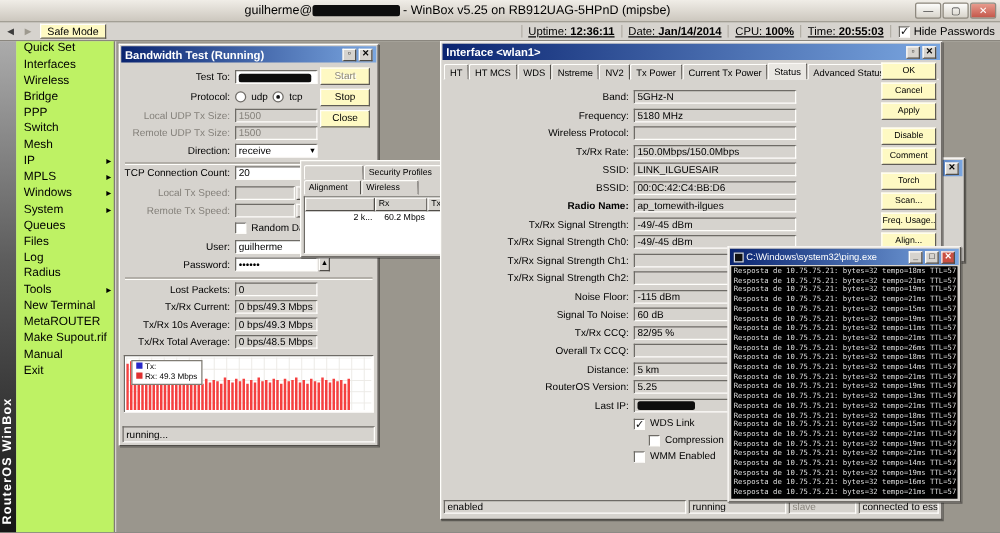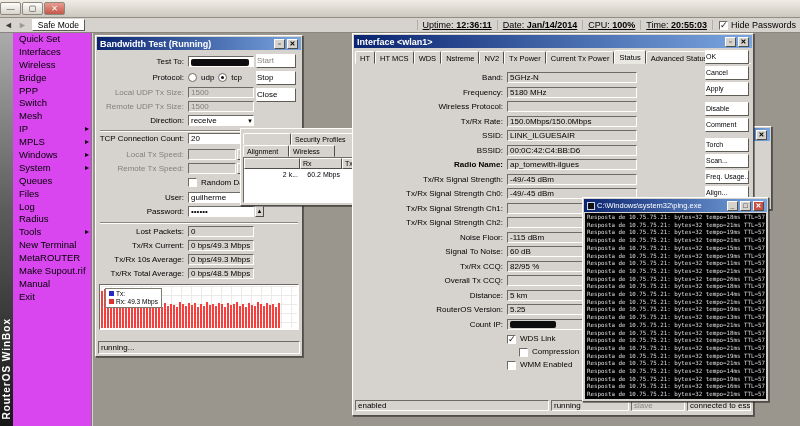--- a/index.html
+++ b/index.html
@@ -10,37 +10,37 @@
   .main-titlebar{position:absolute;top:0;left:0;right:0;height:18px;background:linear-gradient(#f0ede7,#ccc7be);border-bottom:1px solid #938e84;display:flex;align-items:center;font-size:10px;}
   .main-title{flex:1;text-align:center;white-space:nowrap;overflow:hidden;}
   .redact{display:inline-block;background:#0d0d0d;border-radius:2px;vertical-align:middle;height:9px;}
   .winctl{display:flex;gap:1px;padding-right:3px;}
   .wbtn{width:21px;height:13px;border:1px solid #8e897f;background:linear-gradient(#fdfdfb,#d8d4cb);font-size:8px;line-height:11px;text-align:center;color:#333;border-radius:2px;}
   .wbtn.close{background:linear-gradient(#e89c8e,#c4574a);color:#fff;}
 
   .toolbar{position:absolute;top:18px;left:0;right:0;height:15px;background:#d6d3ce;border-bottom:1px solid #8a867e;display:flex;align-items:center;font-size:9px;padding:0 4px;gap:5px;}
   .nav-arrow{font-size:9px;line-height:9px;color:#3c3c3c;}
   .nav-arrow.dim{color:#9d998f;}
-  .btn{background:#ffffff;border:1px solid;border-color:#fffefb #5f5c56 #5f5c56 #fffefb;font-size:8.5px;cursor:default;}
+  .btn{background:#fef9c3;border:1px solid;border-color:#fffefb #5f5c56 #5f5c56 #fffefb;font-size:8.5px;text-align:center;cursor:default;}
   .safe-mode{padding:0 5px;height:12px;line-height:10px;}
   .tb-right{margin-left:auto;display:flex;align-items:center;}
   .stat{padding:0 5px;border-left:1px solid #b3afa6;white-space:nowrap;}
   .stat b{font-weight:bold;}
   .hidepw{display:flex;align-items:center;gap:3px;padding-left:6px;border-left:1px solid #b3afa6;}
 
   .cb{display:inline-block;width:9px;height:9px;background:#fff;border:1px solid;border-color:#6e6b66 #fffefb #fffefb #6e6b66;position:relative;flex:none;}
   .cb.checked::after{content:"✓";position:absolute;left:0;top:-2px;font-size:9px;color:#111;}
 
   .radio{display:inline-block;width:9px;height:9px;border-radius:50%;background:#fff;border:1px solid #6e6b66;position:relative;flex:none;}
   .radio.sel::after{content:"";position:absolute;left:2px;top:2px;width:3px;height:3px;border-radius:50%;background:#111;}
 
   .brand{position:absolute;left:0;top:33px;bottom:0;width:13px;background:linear-gradient(#ababab,#5c5c5c 45%,#161616);display:flex;justify-content:center;align-items:flex-end;overflow:hidden;}
   .brand span{writing-mode:vertical-rl;transform:rotate(180deg);color:#fff;font-size:10px;font-weight:bold;letter-spacing:1px;padding-top:6px;white-space:nowrap;}
 
-  .sidebar{position:absolute;left:13px;top:33px;bottom:0;width:79px;background:#d946ef;border-right:1px solid #7f7b73;}
+  .sidebar{position:absolute;left:13px;top:33px;bottom:0;width:79px;background:#bef264;border-right:1px solid #7f7b73;}
   .side-item{height:12.9px;line-height:12.9px;font-size:9.5px;padding-left:6px;position:relative;white-space:nowrap;overflow:hidden;}
   .side-item .caret{position:absolute;right:2px;top:0;font-size:8px;}
 
   .mdi{position:absolute;left:93px;top:33px;right:0;bottom:0;background:#9a968d;}
 
   
   .win{position:absolute;background:#d6d3ce;border:1px solid;border-color:#fffefb #504d48 #504d48 #fffefb;box-shadow:1px 1px 0 rgba(0,0,0,.4);}
   .wtitle{height:13px;margin:1px;background:linear-gradient(90deg,#0a2470,#7aa6e0);color:#fff;font-size:9px;font-weight:bold;display:flex;align-items:center;padding:0 3px;gap:2px;white-space:nowrap;overflow:hidden;}
   .wtitle .sp{flex:1;}
   .tbtn{width:11px;height:10px;background:#d6d3ce;border:1px solid;border-color:#fffefb #504d48 #504d48 #fffefb;font-size:7px;line-height:8px;text-align:center;color:#000;flex:none;}
@@ -92,20 +92,23 @@
   .cline{font-family:"DejaVu Sans Mono",monospace;font-size:5.8px;line-height:7.7px;color:#dedede;white-space:nowrap;}
   .console-icon{display:inline-block;width:8px;height:8px;background:#111;border:1px solid #cdd6e8;flex:none;}
   .ping-title-text{font-weight:normal;font-size:7.5px;}
 </style>
 </head>
 <body>
 
 <div class="screen">
 
   <div class="main-titlebar">
+    <div class="main-title">
+      <span>guilherme@</span><span class="redact" style="width:70px;"></span><span> - WinBox v5.25 on RB912UAG-5HPnD (mipsbe)</span>
+    </div>
     <div class="winctl">
       <div class="wbtn">—</div>
       <div class="wbtn">▢</div>
       <div class="wbtn close">✕</div>
     </div>
   </div>
 
   <div class="toolbar">
     <span class="nav-arrow">◄</span>
     <span class="nav-arrow dim">►</span>
@@ -361,21 +364,21 @@
         <div class="lab" style="top: 212px; left: 2px; width: 148px;">Signal To Noise:</div>
         <div class="fld ro" style="top: 212px; left: 154px; width: 130px;">60 dB</div>
         <div class="lab" style="top: 226.5px; left: 2px; width: 148px;">Tx/Rx CCQ:</div>
         <div class="fld ro" style="top: 226.5px; left: 154px; width: 130px;">82/95 %</div>
         <div class="lab" style="top: 241px; left: 2px; width: 148px;">Overall Tx CCQ:</div>
         <div class="fld ro" style="top: 241px; left: 154px; width: 130px;"></div>
         <div class="lab" style="top: 255.5px; left: 2px; width: 148px;">Distance:</div>
         <div class="fld ro" style="top: 255.5px; left: 154px; width: 130px;">5 km</div>
         <div class="lab" style="top: 270px; left: 2px; width: 148px;">RouterOS Version:</div>
         <div class="fld ro" style="top: 270px; left: 154px; width: 130px;">5.25</div>
-        <div class="lab" style="top: 284.5px; left: 2px; width: 148px;">Count IP:</div>
+        <div class="lab" style="top: 284.5px; left: 2px; width: 148px;">Last IP:</div>
         <div class="fld ro" style="top: 284.5px; left: 154px; width: 130px;"><span class="redact" style="width: 46px; height: 7px; margin-top: 1px;"></span></div>
         <div style="position: absolute; top: 300px; left: 154px; display: flex; gap: 4px; align-items: center; font-size: 8px; line-height: 10px;">
           <span class="cb checked"></span>
           <span>WDS Link</span>
         </div>
         <div style="position: absolute; top: 313px; left: 154px; display: flex; gap: 4px; align-items: center; font-size: 8px; line-height: 10px; margin-left: 12px;">
           <span class="cb"></span>
           <span>Compression</span>
         </div>
         <div style="position: absolute; top: 326px; left: 154px; display: flex; gap: 4px; align-items: center; font-size: 8px; line-height: 10px;">

